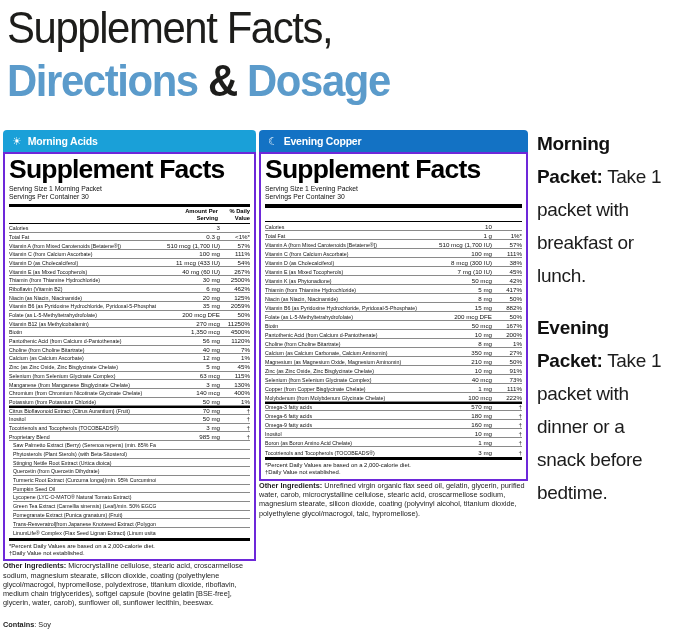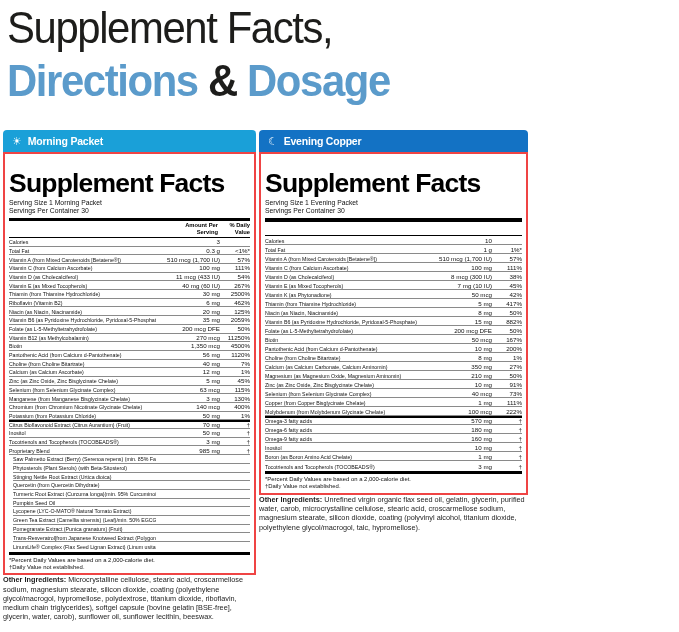--- a/index.html
+++ b/index.html
@@ -17,21 +17,21 @@
   
   .panel { position:absolute; top:130px; }
   .panel.m { left:3px;  width:253px; }
   .panel.e { left:259px; width:269px; }
   .tab { height:22px; border-radius:4px 4px 0 0; display:flex; align-items:center; gap:6px;
          padding:0 9px; color:#fff; font-weight:700; font-size:10.5px; letter-spacing:-0.2px; }
   .m .tab { background:#1aa0d8; }
   .e .tab { background:#1372c4; }
   .tab .ico { font-family:"DejaVu Sans", sans-serif; font-size:11px; line-height:1; font-weight:400; }
 
-  .box { border:2px solid #ef4444; background:#fff; padding:16px 4px 3px 4px; }
+  .box { border:2px solid #6d28d9; background:#fff; padding:2px 4px 3px 4px; }
   .sf-title { font-weight:700; font-size:26.5px; line-height:1.04; letter-spacing:-0.8px; white-space:nowrap; color:#000; }
   .serving { font-size:6.8px; line-height:7.8px; margin-top:1px; color:#111; }
   .bar { background:#000; height:3.5px; margin:2.5px 0 0 0; }
   .e .bar { height:4.5px; }
   .gap { height:13px; }
 
   .colhead { display:flex; justify-content:flex-end; gap:8px; padding:1px 0 2px;
              border-bottom:1px solid #000; font-size:5.8px; font-weight:700; line-height:6.4px; text-align:right; }
   .colhead .c1 { width:36px; }
   .colhead .c2 { width:24px; }
@@ -71,21 +71,21 @@
   <div class="title-block">
     <div class="t1">Supplement Facts,</div>
     <div class="t2">
       <span class="blue">Directions</span><span class="amp"> &amp; </span><span class="blue">Dosage</span>
     </div>
   </div>
 
   <div class="panel m">
     <div class="tab">
       <span class="ico">☀</span>
-      <span>Morning Packet</span>
+      <span>Morning Acids</span>
     </div>
     <div class="box">
       <div class="sf-title">Supplement Facts</div>
       <div class="serving">Serving Size 1 Morning Packet</div>
       <div class="serving">Servings Per Container 30</div>
       <div class="bar"></div>
       <div class="colhead">
         <div class="c1">Amount Per Serving</div>
         <div class="c2">% Daily Value</div>
       </div>
@@ -424,14 +424,18 @@
         </div>
         </div>
       <div class="foot">
         <div>*Percent Daily Values are based on a 2,000-calorie diet.</div>
         <div>†Daily Value not established.</div>
       </div>
     </div>
     <p class="oi"><b>Other Ingredients:</b><span> Unrefined virgin organic flax seed oil, gelatin, glycerin, purified water, carob, microcrystalline cellulose, stearic acid, croscarmellose sodium, magnesium stearate, silicon dioxide, coating (polyvinyl alcohol, titanium dioxide, polyethylene glycol/macrogol, talc, hypromellose).</span></p>
   </div>
 
+  <div class="directions">
+    <p><b>Morning Packet:</b><span> Take 1 packet with breakfast or lunch.</span></p>
+    <p><b>Evening Packet:</b><span> Take 1 packet with dinner or a snack before bedtime.</span></p>
+  </div>
 
 </div>
 
 </body></html>

